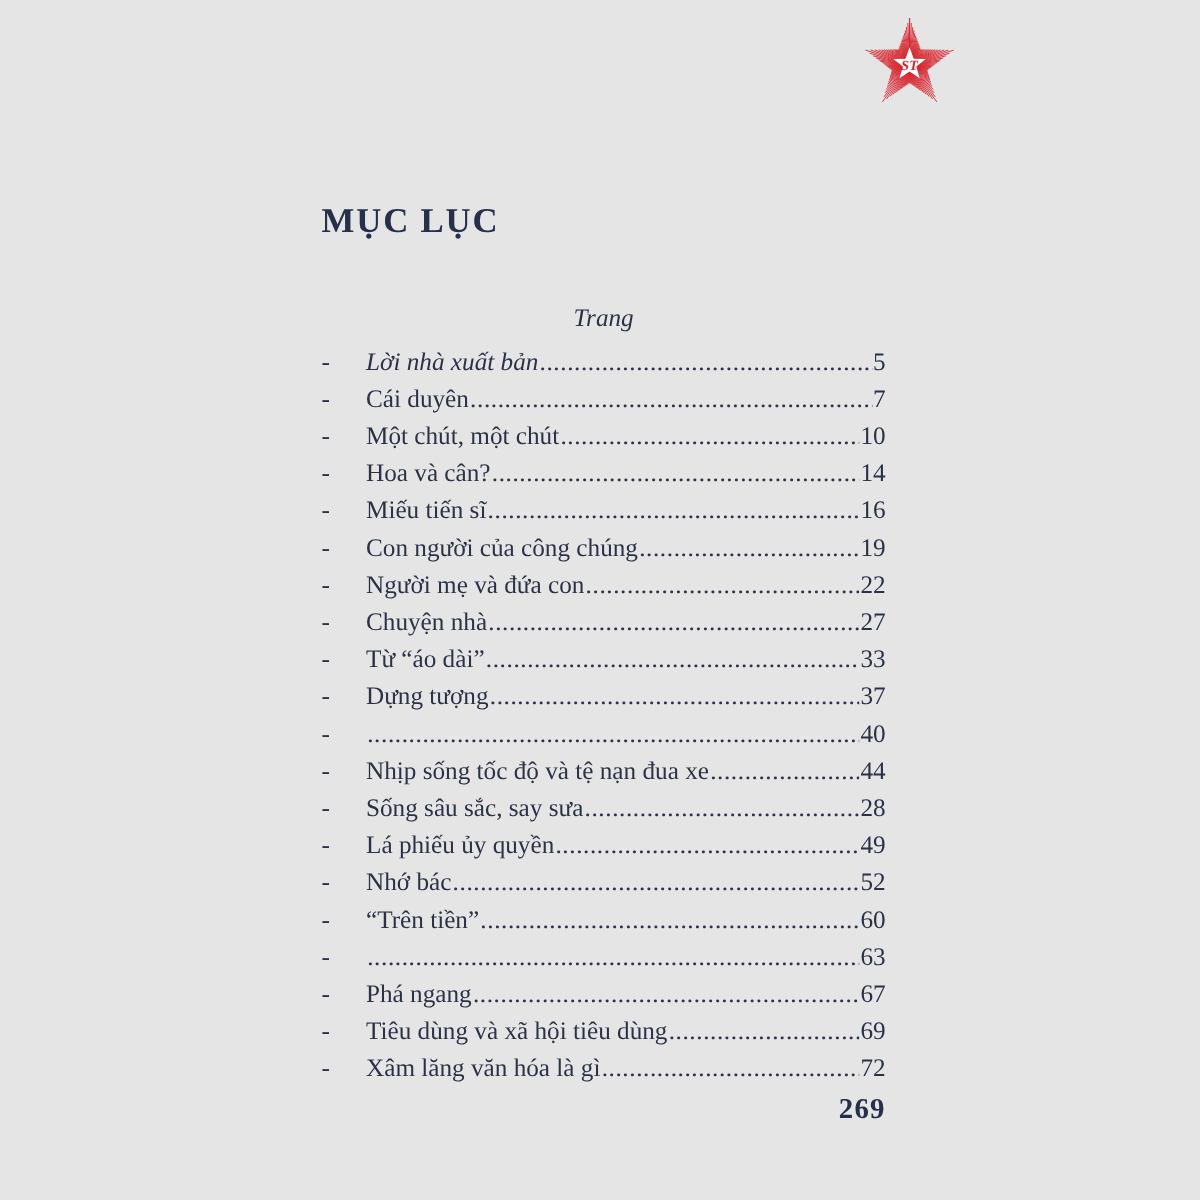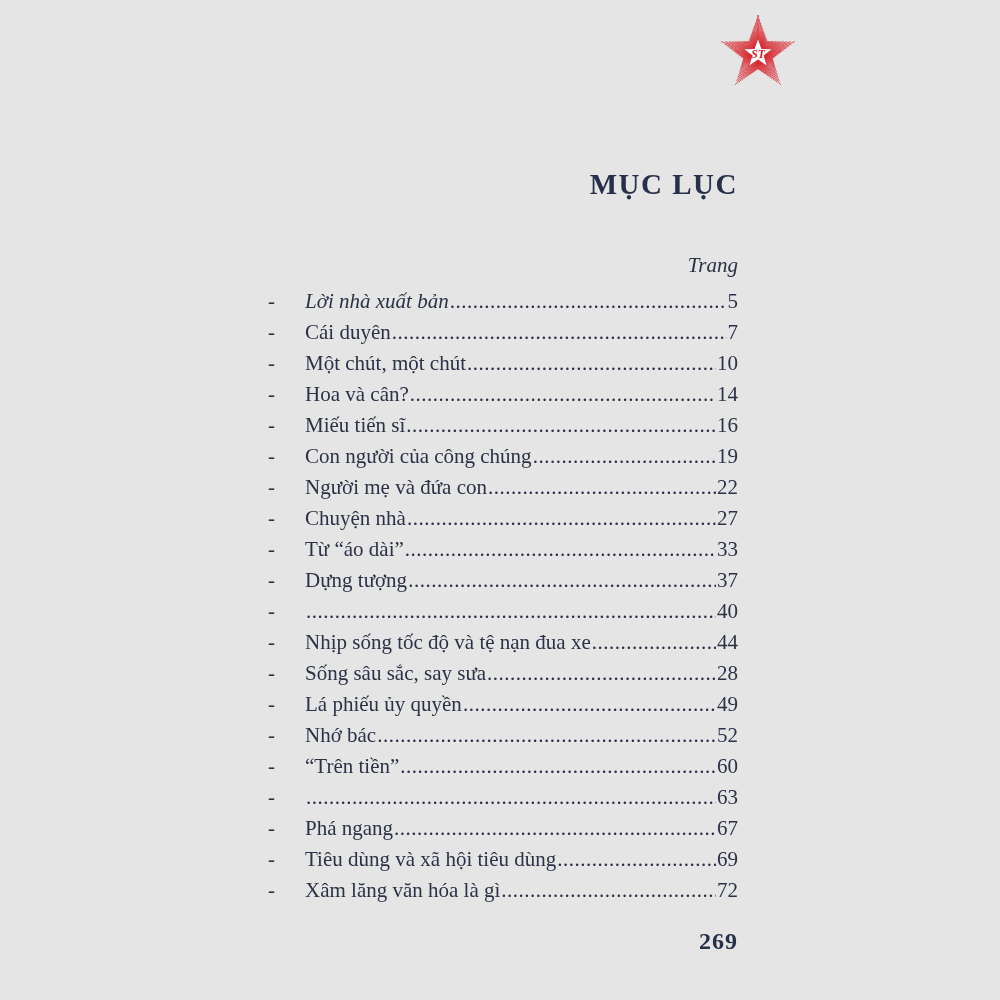--- a/index.html
+++ b/index.html
@@ -10,49 +10,49 @@
     color:#2b3246;
   }
   .page{position:absolute;inset:0;background:#e5e5e5;}
 
   
   .logo{position:absolute;left:716px;top:10px;width:84px;height:84px;}
 
   
   .title{
     position:absolute;left:268px;top:168px;width:470px;
-    text-align:right;font-size:29px;font-weight:bold;
+    text-align:left;font-size:29px;font-weight:bold;
     letter-spacing:1.5px;margin:0;color:#26304a;
   }
 
   
   .column{position:absolute;left:268px;top:252px;width:470px;}
   .trang{
-    text-align:right;font-style:italic;font-size:21px;
+    text-align:center;font-style:italic;font-size:21px;
     line-height:26px;margin-bottom:8px;
   }
   .toc-row{
     display:flex;align-items:baseline;
     font-size:21px;line-height:31px;white-space:nowrap;
   }
   .toc-row.italic .label{font-style:italic;}
   .marker{width:37px;flex:0 0 37px;}
   .label{flex:0 0 auto;}
   .dots{
     flex:1 1 auto;overflow:hidden;min-width:10px;
     margin:0 1px;position:relative;
   }
   .dots::after{
     content:"..................................................................................................................................";
     letter-spacing:0.5px;
   }
   .pagenum{flex:0 0 auto;text-align:right;}
   .folio{
     text-align:right;font-size:24px;font-weight:bold;
-    margin-top:22px;letter-spacing:1px;color:#26304a;
+    margin-top:6px;letter-spacing:1px;color:#26304a;
   }
 </style>
 </head>
 <body>
 
 <div class="page">
 
   <svg class="logo" id="logo-svg" viewBox="0 0 100 100">
     <g id="rays">
         <line x1="50.00" y1="46.00" x2="50.00" y2="6.00" stroke="#d7232b" stroke-width="0.9"></line>

